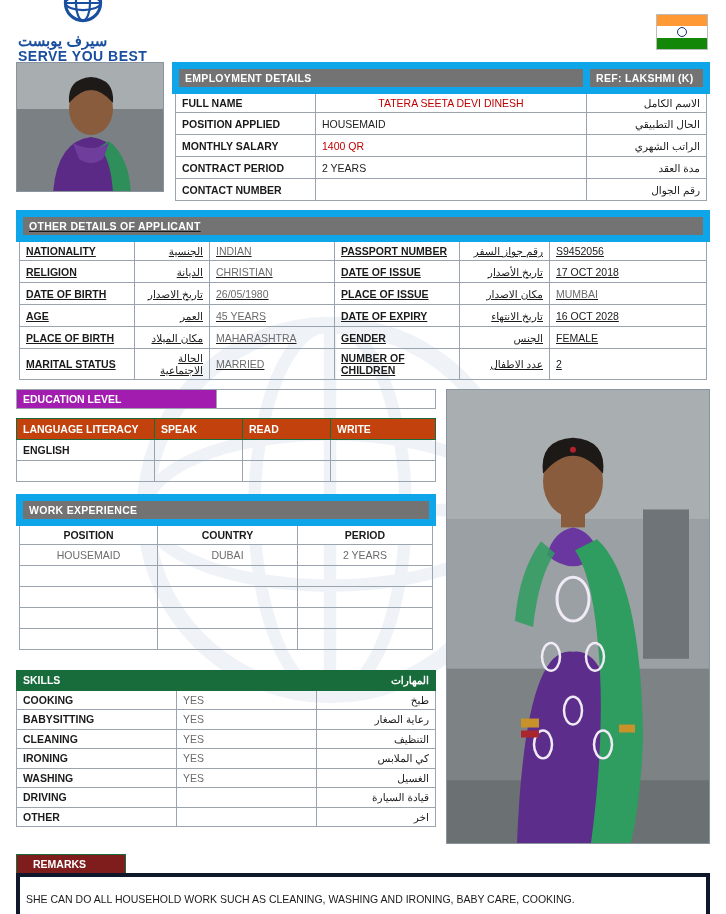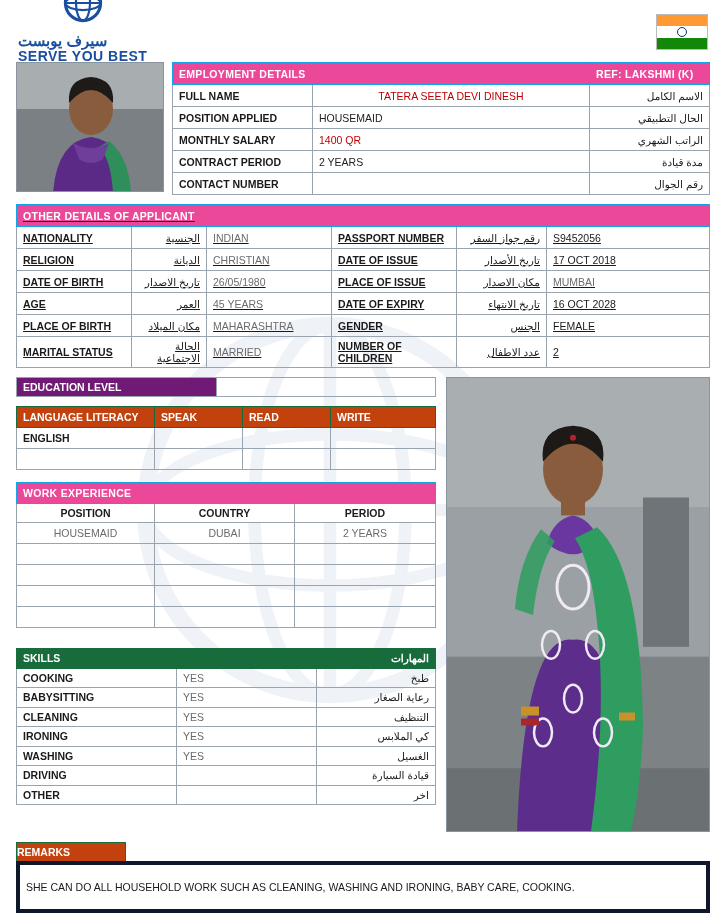--- a/index.html
+++ b/index.html
@@ -58,22 +58,22 @@
   .flag .green { background:#138808; }
   .chakra {
     position:absolute; left:50%; top:50%; transform:translate(-50%,-50%);
     width:10px; height:10px; border:1.2px solid #12306e; border-radius:50%;
   }
 
   
   table { border-collapse: collapse; width:100%; }
   td, th { border:1px solid #9aa4ae; padding:3px 6px; vertical-align:middle; }
   .bandrow td {
-    background:#ec4899; color:#ffffff; font-weight:bold;
-    letter-spacing:.3px; border:1px solid #0ea5e9;
+    background:#737373; color:#ffffff; font-weight:bold;
+    letter-spacing:.3px; border:7px solid #0ea5e9;
   }
   .lbl { font-weight:bold; }
   .ar { direction:rtl; text-align:right; font-size:10.5px; }
   .val { color:#222; }
   .val-red { color:#c00000; }
   .gray { color:#6b6b6b; }
   .center { text-align:center; }
 
   
   .top { display:flex; gap:8px; align-items:flex-start; }
@@ -94,41 +94,41 @@
   .mid-left { width:420px; flex:0 0 420px; }
   .photo-big {
     flex:1 1 auto; height:455px; border:1px solid #8a949e;
     overflow:hidden; position:relative; background:#7a7f82;
   }
 
   .edu-band {
     display:flex; width:100%; border:1px solid #9aa4ae;
   }
   .edu-band .t {
-    width:200px; background:#701a75; color:#fff; font-weight:bold;
+    width:200px; background:#a21caf; color:#fff; font-weight:bold;
     padding:3px 6px; border-right:1px solid #9aa4ae;
   }
   .edu-band .v { flex:1 1 auto; padding:3px 6px; }
 
   .lang td, .lang th { height:21px; }
   .lang th { background:#c2410c; color:#fff; text-align:left; font-weight:bold;
              border:1px solid #186b3a; }
 
   .work th { background:#ffffff; font-weight:bold; text-align:center; }
   .work td { height:21px; }
 
   .skills td { height:19.5px; }
   .skills .skhead td {
     background:#186b3a; color:#fff; font-weight:bold; border:1px solid #186b3a;
   }
 
   .remarks { margin-top:10px; }
   .remarks-band {
-    background:#c2410c; color:#fff; font-weight:bold;
-    padding:3px 0; width:110px; border:1px solid #186b3a; border-bottom:none;
+    background:#7f1d1d; color:#fff; font-weight:bold;
+    padding:3px 16px; width:110px; border:1px solid #186b3a; border-bottom:none;
   }
   .remarks-body {
     border:4px solid #0f172a; padding:16px 6px; min-height:30px;
   }
 </style>
 </head>
 <body>
 
 <svg class="watermark" viewBox="0 0 100 100">
   <circle cx="50" cy="50" r="44" fill="none" stroke="#2a5fae" stroke-width="4"></circle>
@@ -197,21 +197,21 @@
         <td class="ar">الحال التطبيقي</td>
       </tr>
       <tr>
         <td class="lbl">MONTHLY SALARY</td>
         <td class="val-red">1400 QR</td>
         <td class="ar">الراتب الشهري</td>
       </tr>
       <tr>
         <td class="lbl">CONTRACT PERIOD</td>
         <td class="val">2 YEARS</td>
-        <td class="ar">مدة قيادة</td>
+        <td class="ar">مدة العقد</td>
       </tr>
       <tr>
         <td class="lbl">CONTACT NUMBER</td>
         <td class="val"></td>
         <td class="ar">رقم الجوال</td>
       </tr>
     </tbody>
       </table>
   </div>
 

